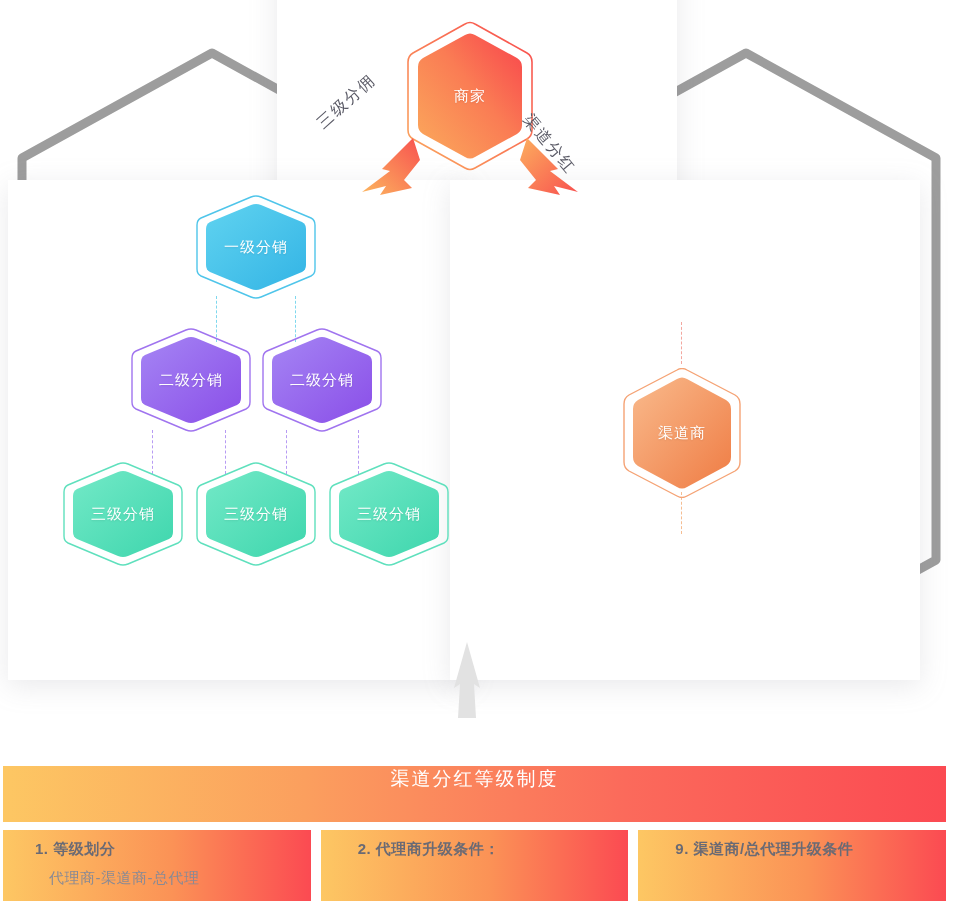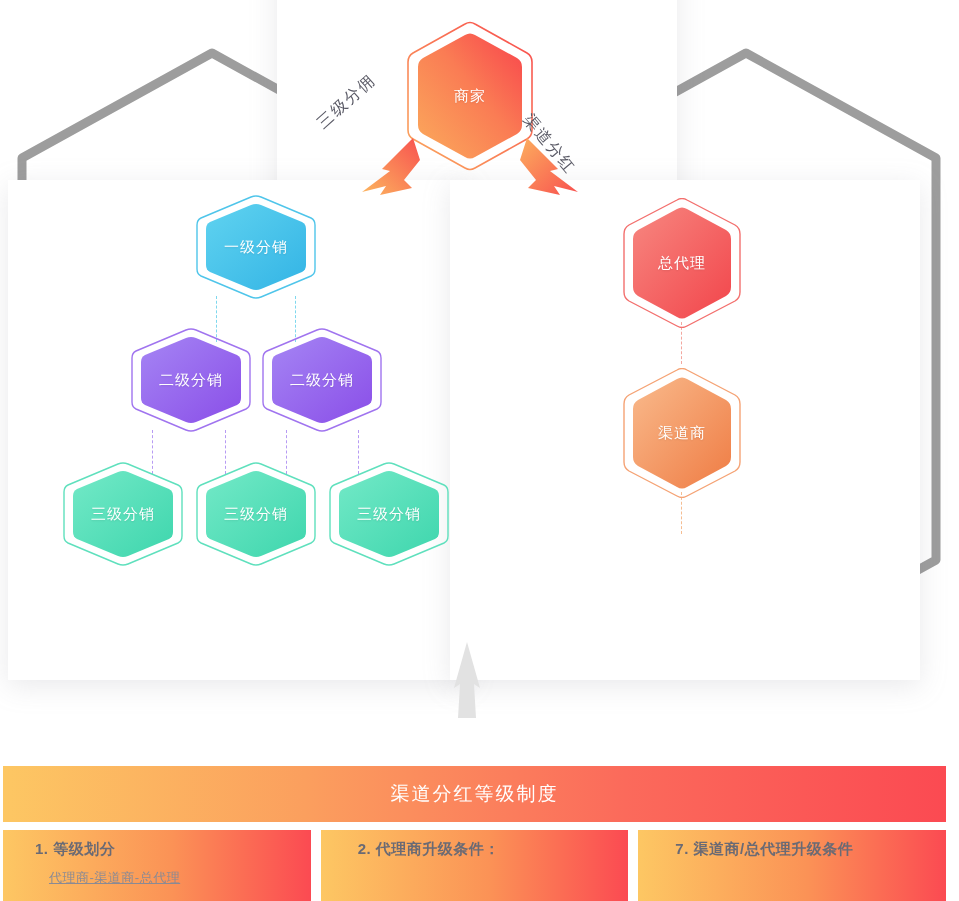--- a/index.html
+++ b/index.html
@@ -47,37 +47,37 @@
   }
 
   
   .legend-title {
     position: absolute;
     left: 3px; top: 766px; width: 943px; height: 56px;
     background: linear-gradient(90deg, #fdc763 0%, #fb9f5e 32%, #fb6a5b 66%, #fb4a52 100%);
     color: #ffffff;
     font-size: 19px;
     letter-spacing: 2px;
-    display: flex; align-items: center; justify-content: center;
+    display: flex; align-items: flex-start; justify-content: center;
   }
   .legend-cards {
     position: absolute; left: 3px; top: 830px; width: 943px; height: 71px;
     display: flex; gap: 10px; justify-content: flex-end;
   }
   .legend-card {
     flex: 1 1 0;
     padding: 10px 0 0 32px;
     background: linear-gradient(90deg, #fdc763 0%, #fb9256 55%, #fb4a52 100%);
   }
   .legend-card .lc-title {
     color: #6a6a74; font-size: 15px; font-weight: bold; letter-spacing: 0.5px;
     margin-bottom: 10px;
   }
   .legend-card .lc-sub {
-    color: #8a8a94; font-size: 13px; letter-spacing: 0.5px; padding-left: 14px; text-decoration: underline;
+    color: #8a8a94; font-size: 15px; letter-spacing: 0.5px; padding-left: 14px;
   }
   .lc-2 .lc-title, .lc-3 .lc-title { padding-left: 5px; }
 </style>
 </head>
 <body>
 
 <div id="root">
 
   <svg class="bg-frame" viewBox="0 0 959 760" xmlns="http://www.w3.org/2000/svg">
     <g fill="none" stroke="#9d9d9d" stroke-width="9" stroke-linejoin="round">
@@ -246,35 +246,20 @@
         </linearGradient>
       </defs>
       <path d="M2,30 Q2,25 6,23 L56,2 Q61,0 66,2 L116,23 Q120,25 120,30
                L120,74 Q120,79 116,81 L66,102 Q61,104 56,102 L6,81 Q2,79 2,74 Z" fill="none" stroke="#5fe0bd" stroke-width="1.4"></path>
       <path d="M11,34 Q11,29 15,27 L56,10 Q61,8 66,10 L107,27 Q111,29 111,34
                L111,70 Q111,75 107,77 L66,94 Q61,96 56,94 L15,77 Q11,75 11,70 Z" fill="url(#gL3c)"></path>
     </svg>
     <div class="hex-label">三级分销</div>
   </div>
 
-  <div class="hex-wrap" style="left:622px; top:198px; width:120px; height:130px;">
-    <svg class="hex-ring" viewBox="0 0 120 130" xmlns="http://www.w3.org/2000/svg">
-      <defs>
-        <linearGradient id="gR1" x1="0" y1="0" x2="1" y2="1">
-          <stop offset="0%" stop-color="#f78780"></stop>
-            <stop offset="100%" stop-color="#f2454b"></stop>
-        </linearGradient>
-      </defs>
-      <path d="M2,36 Q2,30 7,27 L55,2 Q60,-1 65,2 L113,27 Q118,30 118,36
-               L118,94 Q118,100 113,103 L65,128 Q60,131 55,128 L7,103 Q2,100 2,94 Z" fill="none" stroke="#f3706e" stroke-width="1.4"></path>
-      <path d="M11,41 Q11,35 16,32 L55,11 Q60,8 65,11 L104,32 Q109,35 109,41
-               L109,89 Q109,95 104,98 L65,119 Q60,122 55,119 L16,98 Q11,95 11,89 Z" fill="url(#gR1)"></path>
-    </svg>
-    <div class="hex-label">总代理</div>
-  </div>
 
   <div class="hex-wrap" style="left:622px; top:368px; width:120px; height:130px;">
     <svg class="hex-ring" viewBox="0 0 120 130" xmlns="http://www.w3.org/2000/svg">
       <defs>
         <linearGradient id="gR2" x1="0" y1="0" x2="1" y2="1">
           <stop offset="0%" stop-color="#f9ba8c"></stop>
             <stop offset="100%" stop-color="#ef7c44"></stop>
         </linearGradient>
       </defs>
       <path d="M2,36 Q2,30 7,27 L55,2 Q60,-1 65,2 L113,27 Q118,30 118,36
@@ -296,17 +281,17 @@
 
   <div class="legend-cards">
     <div class="legend-card lc-1">
       <div class="lc-title">1. 等级划分</div>
       <div class="lc-sub">代理商-渠道商-总代理</div>
     </div>
     <div class="legend-card lc-2">
       <div class="lc-title">2. 代理商升级条件：</div>
     </div>
     <div class="legend-card lc-3">
-      <div class="lc-title">7. 渠道商/总代理升级条件</div>
+      <div class="lc-title">9. 渠道商/总代理升级条件</div>
     </div>
   </div>
 
 </div>
 
 </body></html>

